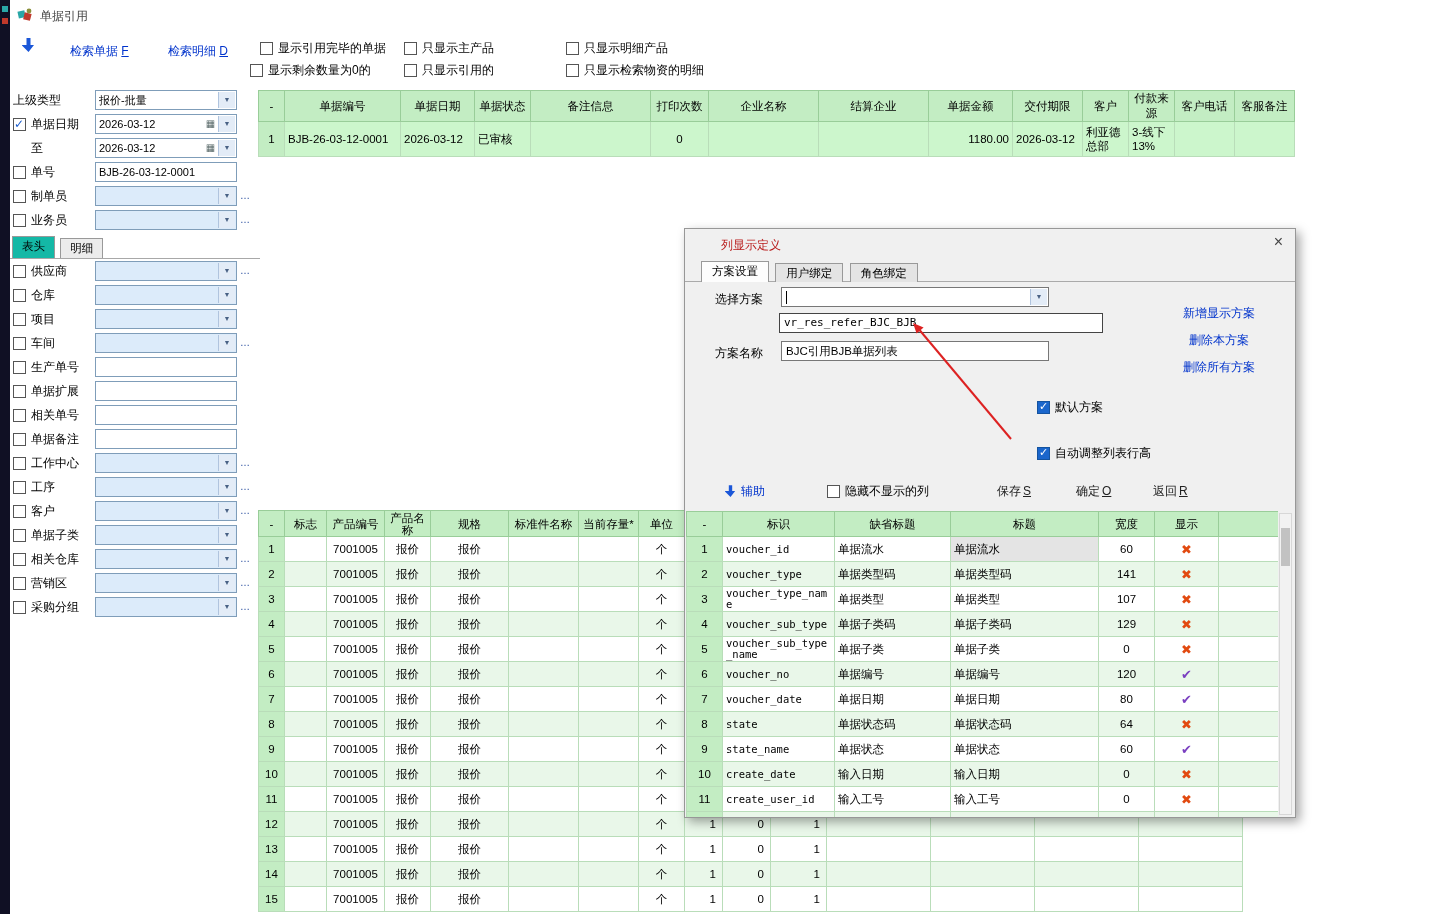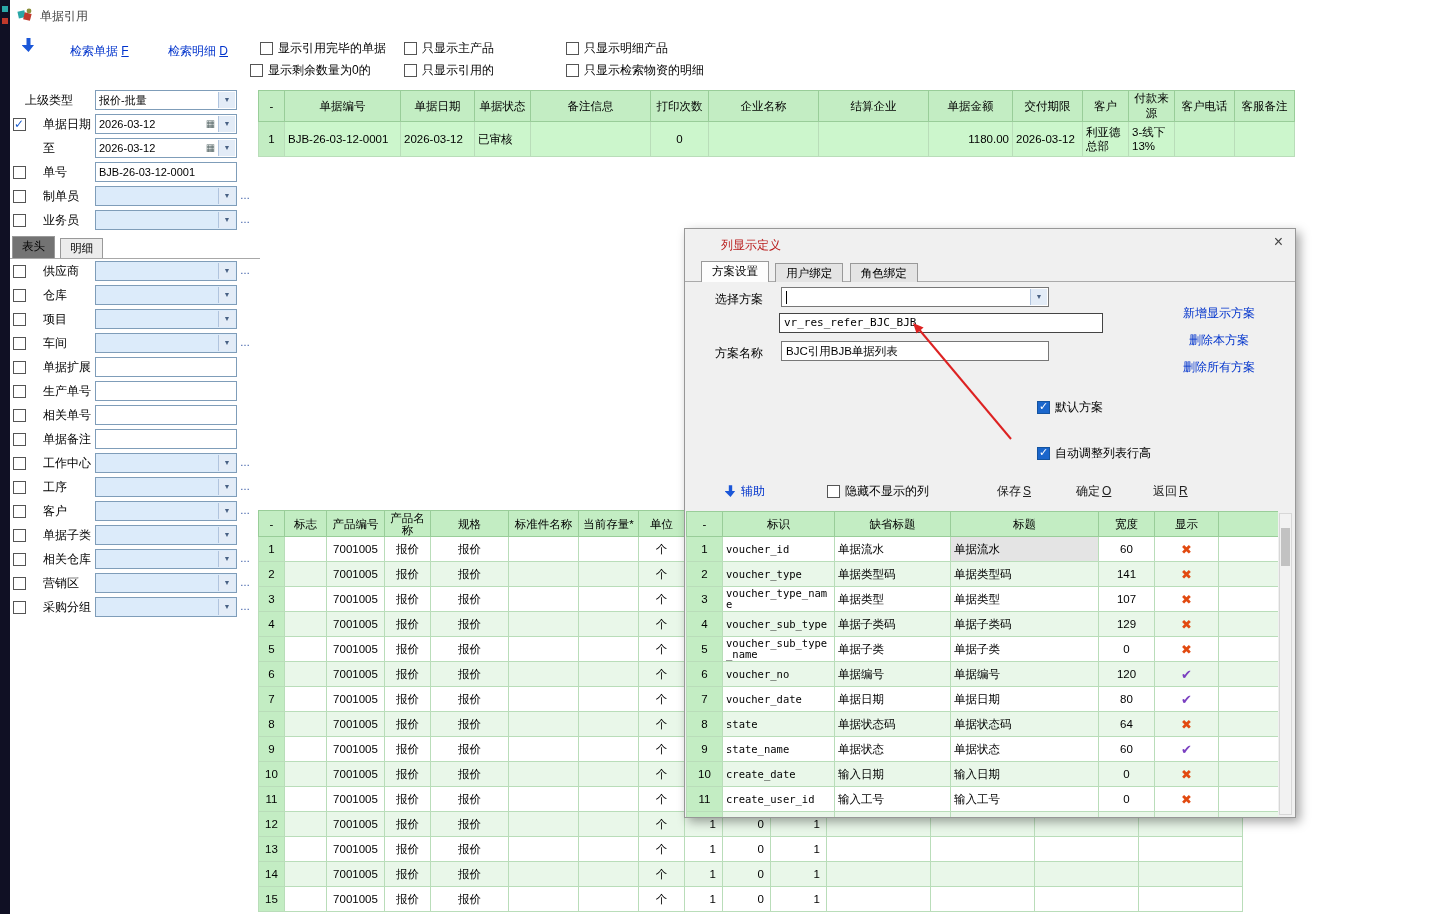--- a/index.html
+++ b/index.html
@@ -32,33 +32,33 @@
       background:#fff;margin-right:5px;vertical-align:-2px;flex:0 0 13px;position:relative;}
   .cb.checked::before{content:"\2713";position:absolute;left:0px;top:-2px;font-size:12px;font-weight:bold;color:#1a5ccc;}
   .cb.hiddencb{visibility:hidden;}
   .cbf{display:inline-block;box-sizing:border-box;width:13px;height:13px;background:#1a66cc;border:1px solid #14539f;
       margin-right:5px;vertical-align:-2px;position:relative;}
   .cbf::before{content:"\2713";position:absolute;left:1px;top:-2px;font-size:11px;font-weight:bold;color:#fff;}
 
   
   .filter-panel{position:absolute;left:10px;top:88px;width:250px;}
   .f-row{position:relative;height:24px;display:flex;align-items:center;padding-left:3px;box-sizing:border-box;}
-  .f-label{white-space:nowrap;margin-left:12px;}
+  .f-label{white-space:nowrap;}
   .f-ctrl{position:absolute;left:85px;top:2px;width:142px;height:20px;box-sizing:border-box;
       border:1px solid #7f9db9;background:#fff;font-size:11px;line-height:18px;padding-left:3px;overflow:hidden;white-space:nowrap;}
   .f-ctrl.disabled{background:#dcebfa;}
   .f-ctrl.text{background:#fff;}
   .combo-arrow{position:absolute;right:1px;top:1px;width:16px;height:16px;background:#e3ecf7;color:#4a6285;
       font-size:7px;text-align:center;line-height:16px;border-left:1px solid #b0c4de;}
   .cal-ico{position:absolute;right:19px;top:1px;width:13px;height:16px;font-size:10px;color:#566;line-height:16px;text-align:center;}
   .dots{position:absolute;left:230px;top:6px;font-size:10px;color:#23499c;letter-spacing:1px;cursor:pointer;}
   .f-tabs{position:relative;height:26px;border-bottom:1px solid #a8a8a8;margin-top:0;}
   .ftab{position:relative;display:inline-block;height:19px;line-height:19px;padding:0 9px;border:1px solid #999;
       border-bottom:none;margin-left:2px;background:#ececec;font-size:11.5px;top:6px;}
-  .ftab.active{background:#737373;height:21px;top:4px;z-index:2;}
+  .ftab.active{background:#14b8a6;height:21px;top:4px;z-index:2;}
 
   
   .grid{border-collapse:collapse;table-layout:fixed;font-size:11.5px;}
   .grid th{background:#c3edc3;border:1px solid #99cd99;font-weight:normal;padding:0 2px;overflow:hidden;}
   .grid td{border:1px solid #b9ddb9;padding:0 3px;overflow:hidden;}
   .grid .rown{background:#c3edc3;text-align:center;}
 
   .main-grid{position:absolute;left:258px;top:90px;width:1036px;}
   .main-grid th{height:22px;}
   .main-grid td{height:34px;background:#ccf6cc;white-space:normal;line-height:14px;vertical-align:middle;}
@@ -284,32 +284,32 @@
         <div class="f-ctrl disabled">
           <span></span>
           
           <span class="combo-arrow">▼</span>
         </div>
         <span class="dots">…</span>
       </div>
 
       <div class="f-row">
         <span class="cb"></span>
+        <span class="f-label">生产单号</span>
+        <div class="f-ctrl text">
+          <span></span>
+          
+          
+        </div>
+
+      </div>
+
+      <div class="f-row">
+        <span class="cb"></span>
         <span class="f-label">单据扩展</span>
-        <div class="f-ctrl text">
-          <span></span>
-          
-          
-        </div>
-
-      </div>
-
-      <div class="f-row">
-        <span class="cb"></span>
-        <span class="f-label">生产单号</span>
         <div class="f-ctrl text">
           <span></span>
           
           
         </div>
 
       </div>
 
       <div class="f-row">
         <span class="cb"></span>

